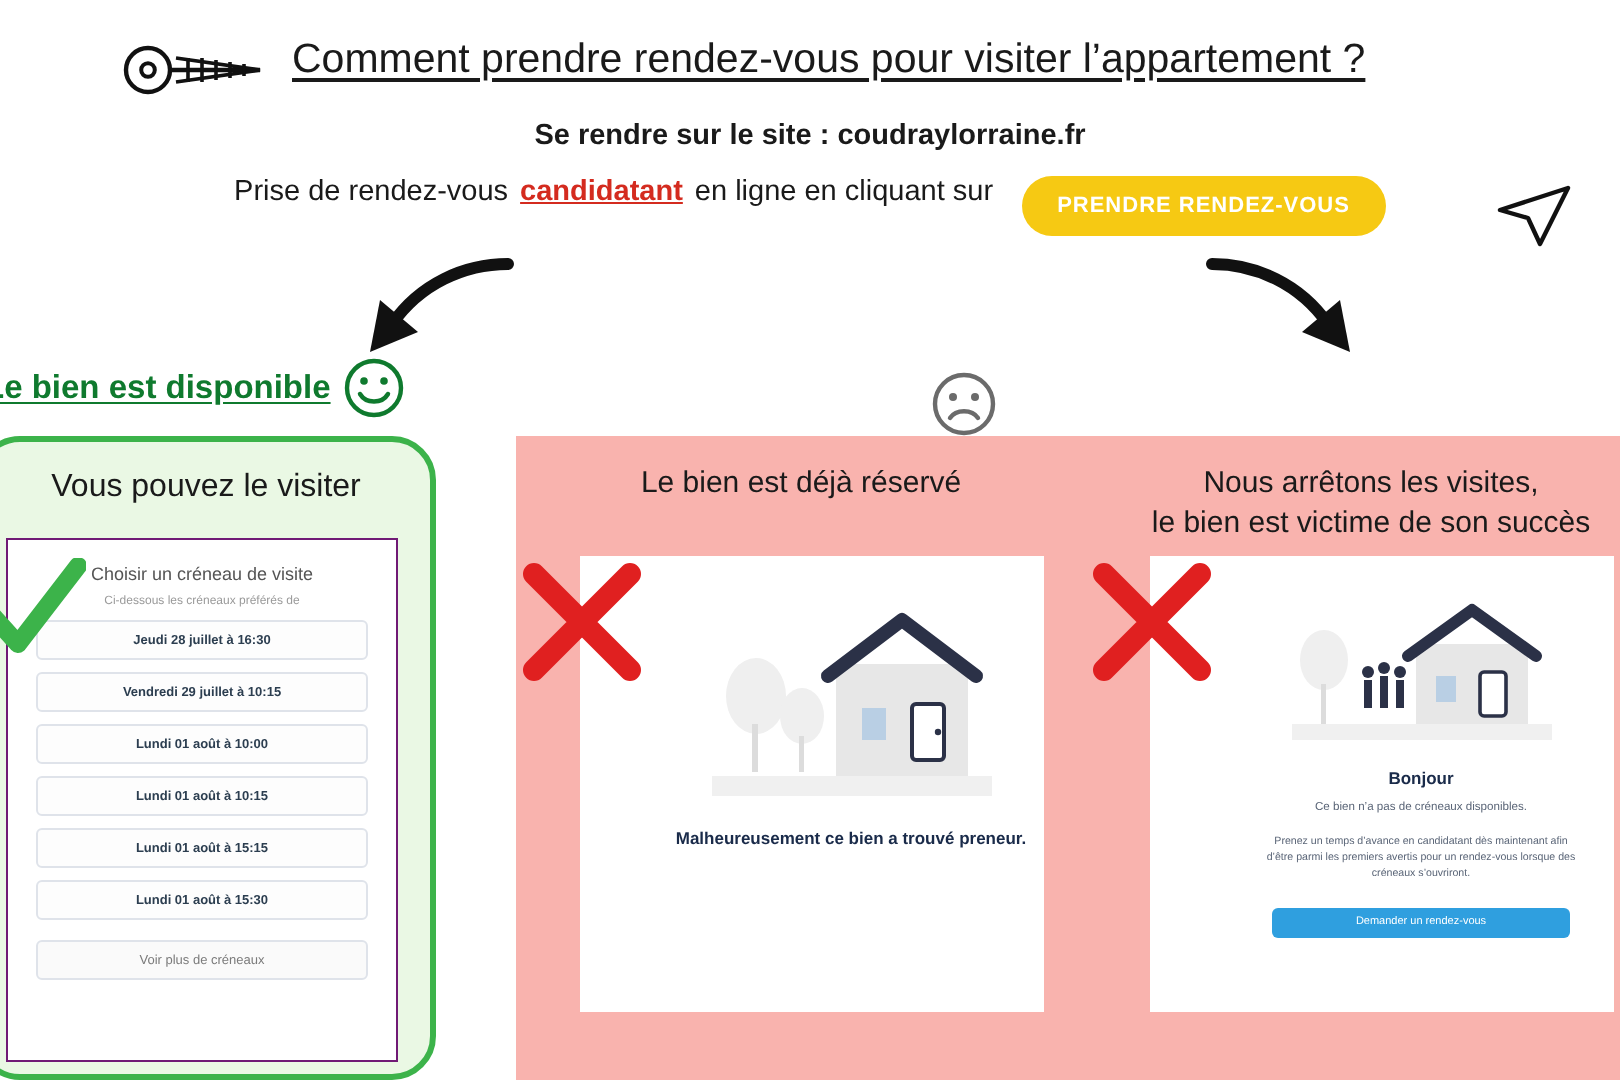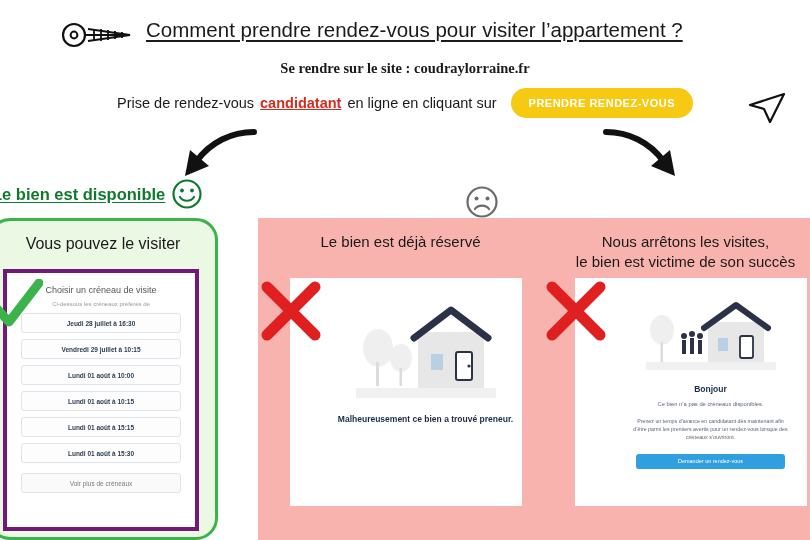--- a/index.html
+++ b/index.html
@@ -46,31 +46,29 @@
 
   .subtitle {
     position: absolute;
     top: 60px;
     left: 0;
     width: 810px;
     text-align: center;
     font-size: 14.5px;
     font-weight: bold;
     color: #1a1a1a;
-    font-family: Liberation Serif, serif;
   }
 
   .instruction-row {
     position: absolute;
     top: 88px;
     left: 0;
     width: 810px;
     display: flex;
     justify-content: center;
-    align-items: center;
     gap: 6px;
     font-size: 14.5px;
     color: #1a1a1a;
   }
   .instruction-row .strong-underline {
     font-weight: bold;
     color: #d42b1f;
     text-decoration: underline;
   }
   .cta-button {
@@ -166,21 +164,21 @@
     color: #1a1a1a;
     margin-top: 14px;
   }
   .mock-white {
     position: absolute;
     left: 12px;
     top: 48px;
     width: 196px;
     height: 262px;
     background: #ffffff;
-    border: 4px solid #701a75;
+    border: 1px solid #701a75;
     box-sizing: border-box;
   }
   .mock-white .mk-title {
     text-align: center;
     font-size: 9px;
     color: #555;
     margin-top: 12px;
   }
   .mock-white .mk-sub {
     text-align: center;

